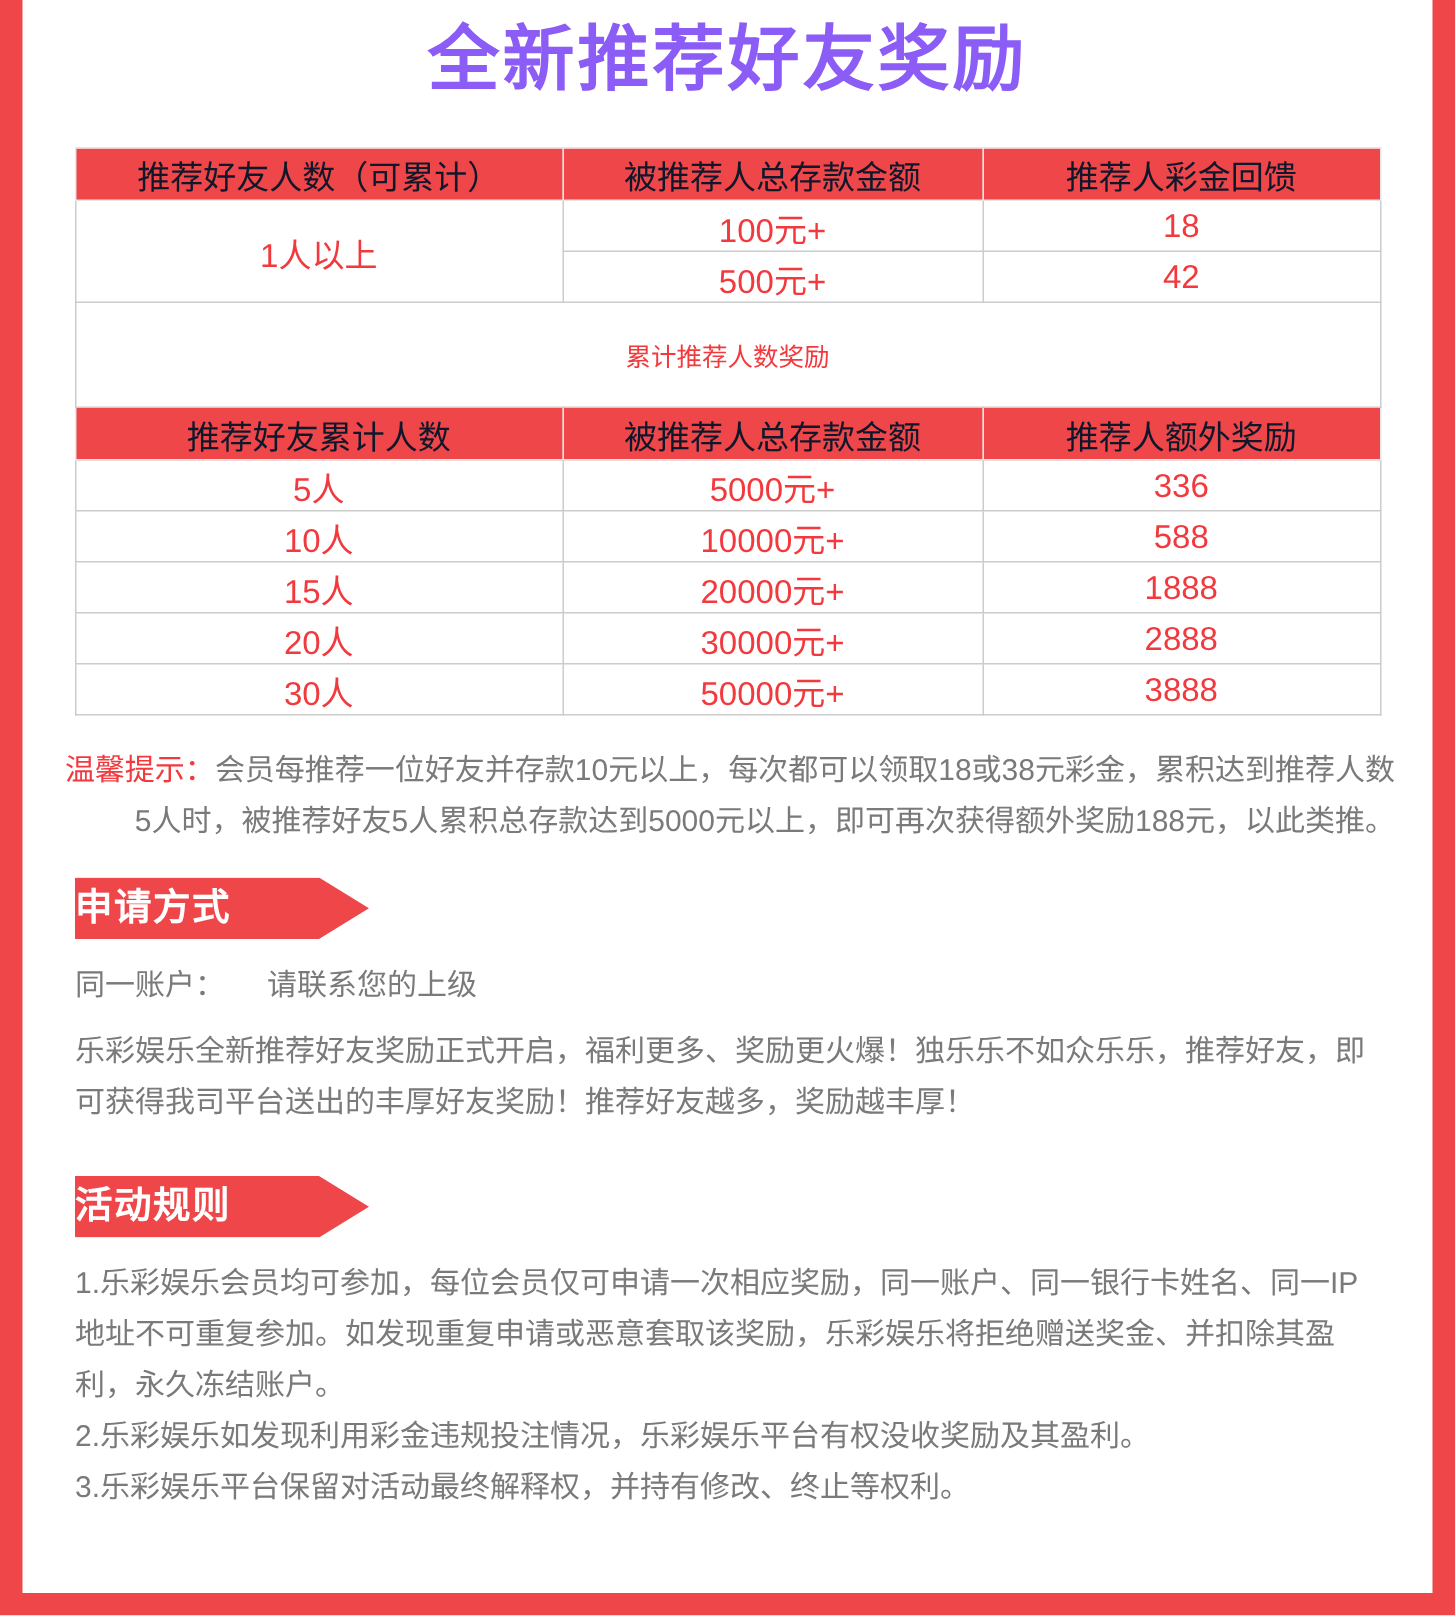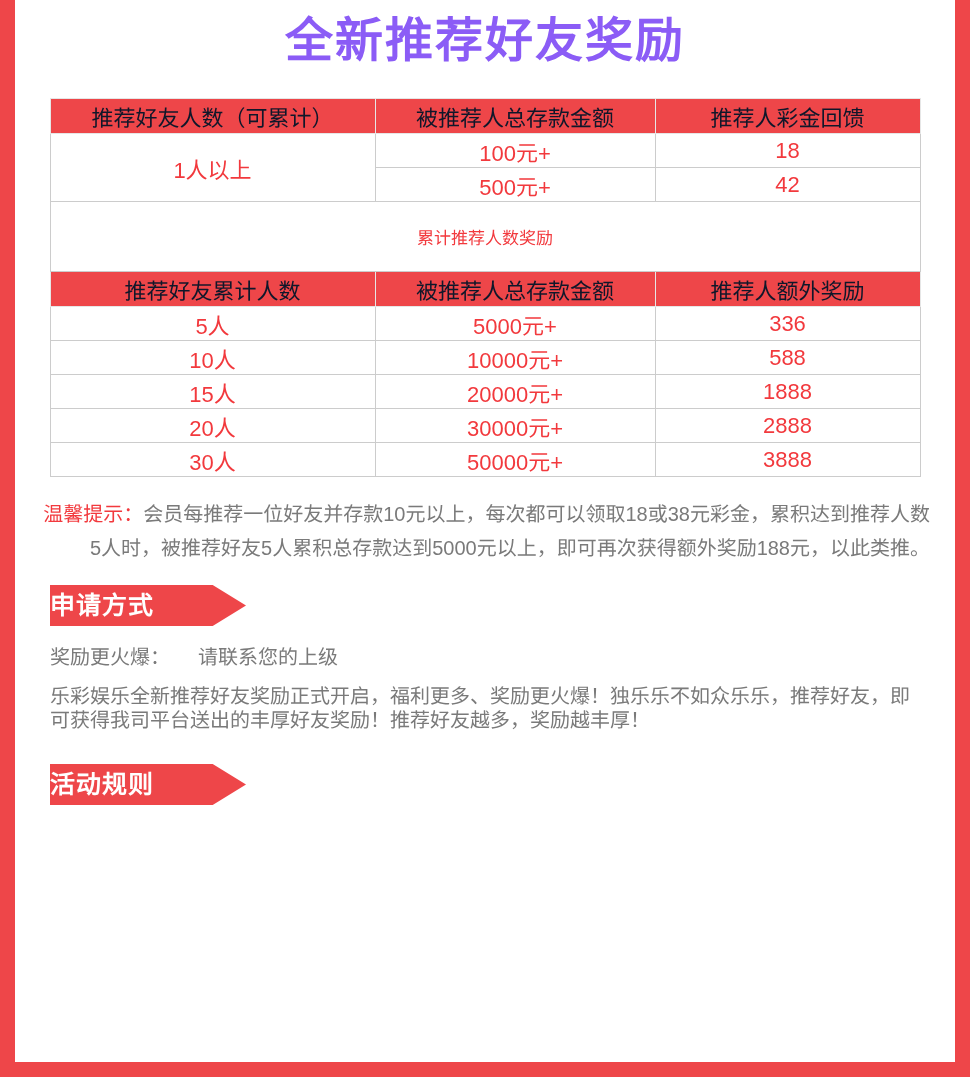--- a/index.html
+++ b/index.html
@@ -89,21 +89,21 @@
     margin: 16px 35px 0 35px;
     font-size: 20px;
     color: #7a7a7a;
     line-height: 30px;
   }
   .plain-line .gap { display: inline-block; width: 28px; }
   .section-text {
     margin: 12px 35px 0 35px;
     font-size: 20px;
     color: #7a7a7a;
-    line-height: 24px;
+    line-height: 34px;
   }
   .rules-list {
     margin: 14px 35px 0 35px;
     font-size: 20px;
     color: #7a7a7a;
     line-height: 34px;
     list-style: none;
   }
 </style>
 </head>
@@ -166,21 +166,26 @@
       <td>30人</td>
       <td>50000元+</td>
       <td>3888</td>
     </tr>
   </tbody>
     </table>
 
   <p class="tip"><span class="tip-label">温馨提示：</span><span>会员每推荐一位好友并存款10元以上，每次都可以领取18或38元彩金，累积达到推荐人数5人时，被推荐好友5人累积总存款达到5000元以上，即可再次获得额外奖励188元，以此类推。</span></p>
 
   <div class="ribbon">申请方式</div>
-  <p class="plain-line"><span>奖励更火爆：</span><span class="gap"></span><span>请联系您的上级</span></p>
+  <p class="plain-line"><span>同一账户：</span><span class="gap"></span><span>请联系您的上级</span></p>
 
   <p class="section-text">乐彩娱乐全新推荐好友奖励正式开启，福利更多、奖励更火爆！独乐乐不如众乐乐，推荐好友，即可获得我司平台送出的丰厚好友奖励！推荐好友越多，奖励越丰厚！</p>
 
   <div class="ribbon ribbon-rules">活动规则</div>
+  <ul class="rules-list">
+    <li>1.乐彩娱乐会员均可参加，每位会员仅可申请一次相应奖励，同一账户、同一银行卡姓名、同一IP地址不可重复参加。如发现重复申请或恶意套取该奖励，乐彩娱乐将拒绝赠送奖金、并扣除其盈利，永久冻结账户。</li>
+    <li>2.乐彩娱乐如发现利用彩金违规投注情况，乐彩娱乐平台有权没收奖励及其盈利。</li>
+    <li>3.乐彩娱乐平台保留对活动最终解释权，并持有修改、终止等权利。</li>
+  </ul>
 
 </div>
 
 <div class="footer-bar"></div>
 
 </body></html>

